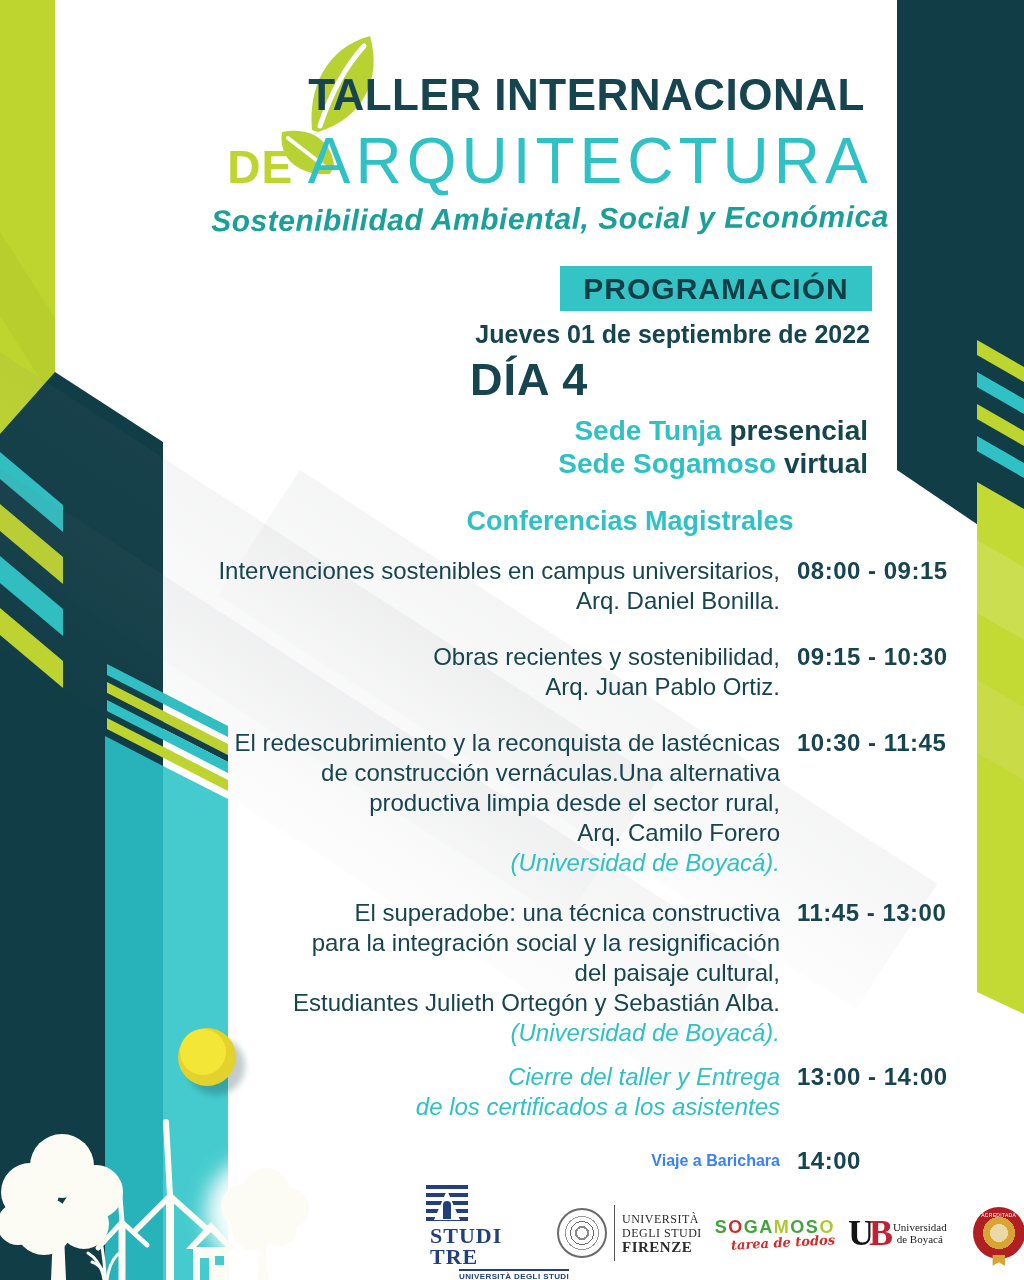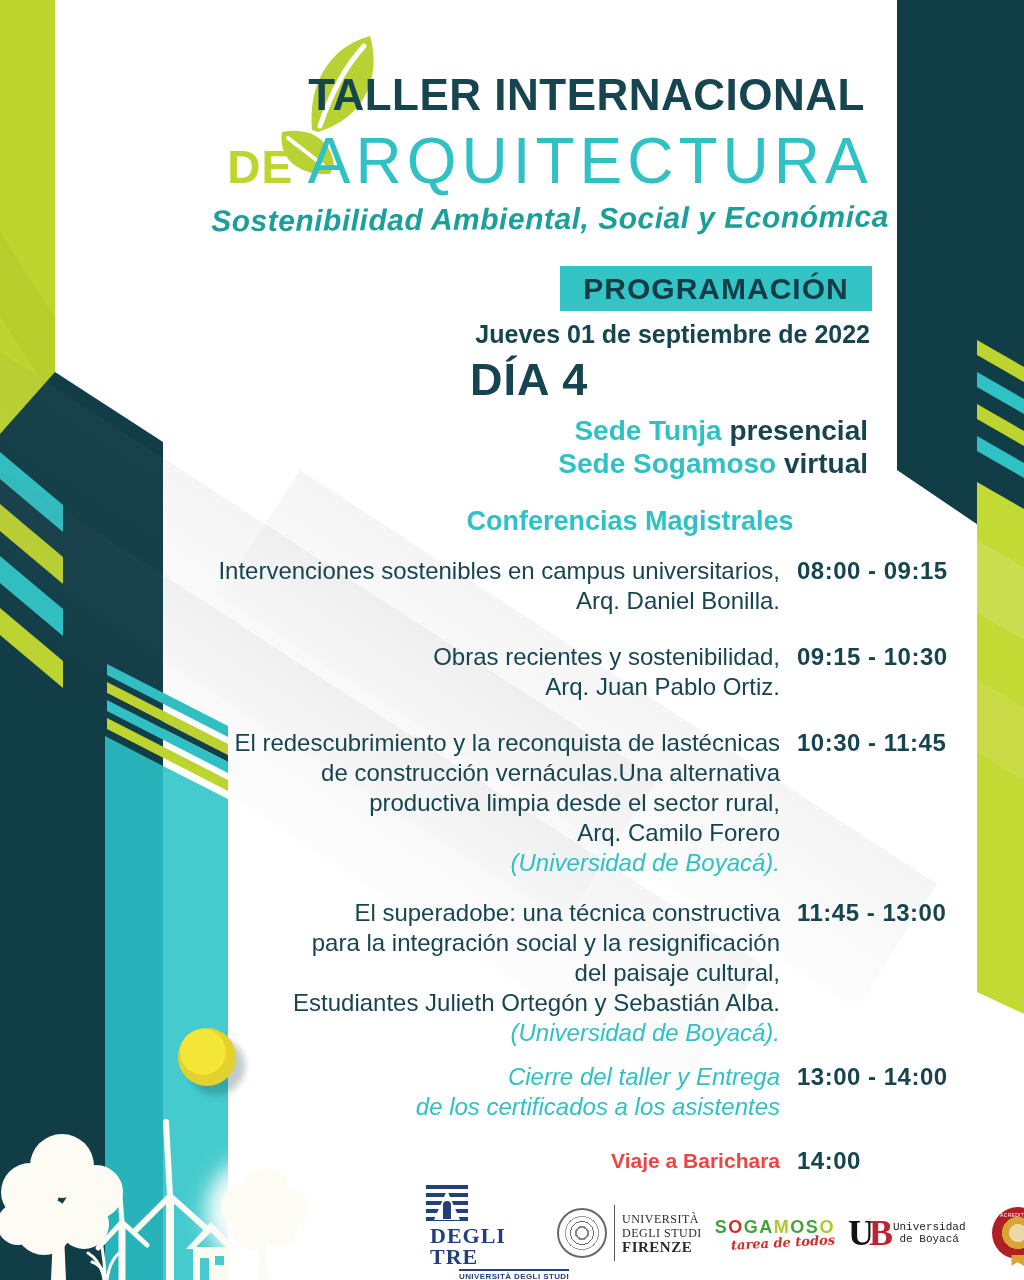--- a/index.html
+++ b/index.html
@@ -37,21 +37,21 @@
   .sched-row:nth-child(1){top:556px;}
   .sched-row:nth-child(2){top:642px;}
   .sched-row:nth-child(3){top:728px;}
   .sched-row:nth-child(4){top:898px;}
   .sched-row:nth-child(5){top:1062px;}
   .sched-row:nth-child(6){top:1146px;}
   .sched-text{position:absolute;left:160px;top:0;width:620px;text-align:right;
               font-size:24px;line-height:30px;font-weight:500;}
   .sched-time{position:absolute;left:797px;top:1px;font-size:24px;font-weight:800;letter-spacing:.5px;white-space:nowrap;}
   .line.teal-italic{color:#2fc1c4;font-style:italic;}
-  .line.teal-bold{color:#ef4444;font-weight:800;font-size:21px;}
+  .line.teal-bold{color:#3b82f6;font-weight:800;font-size:16px;}
 
   
   .footer-logos{position:absolute;left:426px;top:1192px;width:596px;height:82px;
                 display:flex;align-items:center;gap:13px;}
   .logo{display:flex;align-items:center;}
   .roma{flex-direction:row;flex-wrap:wrap;width:118px;}
   .roma-icon{width:42px;height:40px;background:repeating-linear-gradient(#23407c 0 4px,#fff 4px 8px);
              position:relative;flex:0 0 auto;}
   .roma-icon::after{content:"";position:absolute;left:8px;top:5px;width:26px;height:30px;background:#fff;
                     clip-path:polygon(50% 0,100% 100%,0 100%);}
@@ -67,21 +67,21 @@
   .fir-text{font-family:"Liberation Serif",serif;font-size:12px;line-height:14px;letter-spacing:.5px;color:#2b2b2b;white-space:nowrap;}
   .fir-text .big{font-size:15px;font-weight:700;}
   .sogamoso{flex-direction:column;align-items:flex-end;}
   .sog-name{font-size:18px;font-weight:800;color:#45a33c;letter-spacing:1.5px;white-space:nowrap;}
   .sog-name .o-red{color:#d02c2c;} .sog-name .o-lime{color:#aec92e;}
   .sog-caption{font-family:"DejaVu Serif",serif;font-style:italic;font-weight:700;color:#d02c2c;
                font-size:13px;margin-top:-3px;transform:rotate(-3deg);white-space:nowrap;}
   .ub{flex-direction:row;}
   .ub-letters{font-family:"Liberation Serif",serif;font-size:36px;font-weight:700;line-height:34px;}
   .ub-letters .u{color:#131313;} .ub-letters .b{color:#c22033;margin-left:-5px;}
-  .ub-caption{font-family:Liberation Mono, monospace;font-size:11px;line-height:12px;color:#222;text-align:center;white-space:nowrap;}
+  .ub-caption{font-family:Liberation Serif, serif;font-size:11px;line-height:12px;color:#222;text-align:center;white-space:nowrap;}
   .vdiv{width:1px;height:58px;background:#cfcfcf;}
   .seal-circle{width:52px;height:52px;border-radius:50%;position:relative;flex:0 0 auto;
                background:radial-gradient(circle,#e9d9a8 0 9px,#d8a433 9px 16px,#b01f24 16px);}
   .seal-circle::after{content:"";position:absolute;bottom:-7px;left:50%;transform:translateX(-50%);
                width:13px;height:11px;background:#d8a433;clip-path:polygon(0 0,100% 0,100% 100%,50% 65%,0 100%);}
   .seal-label{position:absolute;top:5px;left:0;width:100%;text-align:center;font-size:5px;color:#fff;letter-spacing:.3px;}
   .anniv-num{font-size:46px;font-weight:800;color:#2a8691;letter-spacing:-3px;
              text-shadow:2px 2px 0 #9ed3d8;}
 </style>
 </head>
@@ -260,21 +260,21 @@
         </div>
         <div class="sched-time">14:00</div>
       </div>
     </div>
 
   <div class="footer-logos">
 
     <div class="logo roma">
       <div class="roma-icon"></div>
       <div class="roma-words">
-        <div>DEGLI</div>
+        <div>STUDI</div>
         <div>TRE</div>
       </div>
       <div class="roma-caption">UNIVERSITÀ DEGLI STUDI</div>
     </div>
 
     <div class="logo firenze">
       <div class="fir-seal"></div>
       <div class="fir-divider"></div>
       <div class="fir-text">
         <div>UNIVERSITÀ</div>

